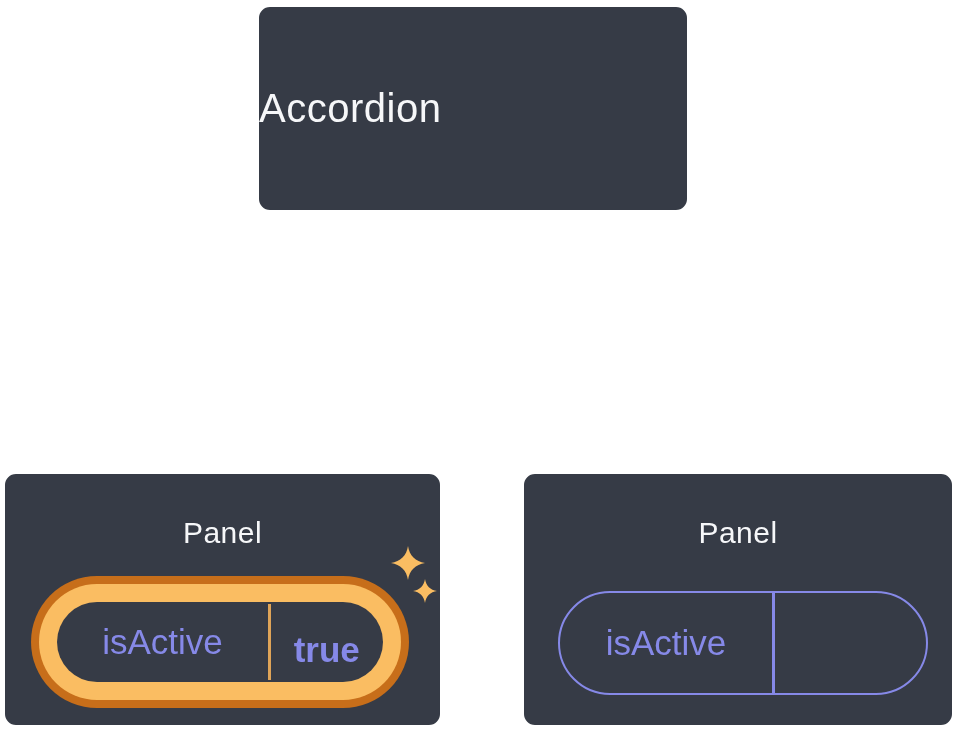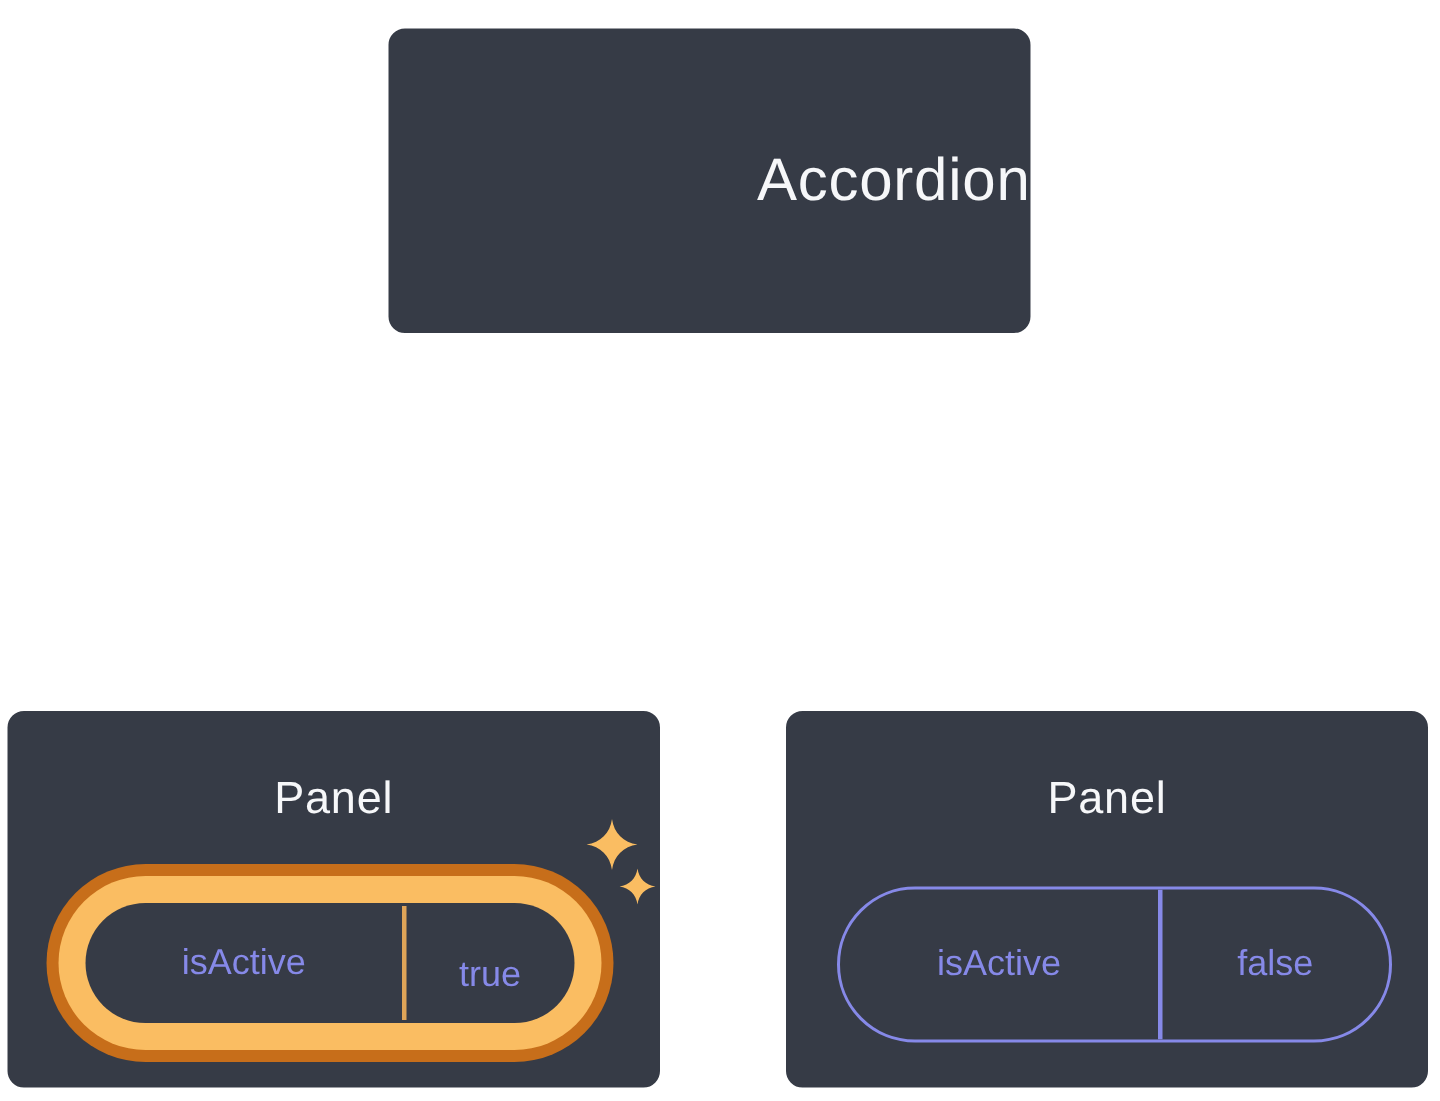--- a/index.html
+++ b/index.html
@@ -44,23 +44,23 @@
   }
 
   
   .node {
     position: absolute;
     background: var(--node-fill);
     border: 3.5px solid var(--node-border);
     border-radius: 14px;
   }
   .accordion-node {
-    left: 256px; top: 16px;
+    left: 256px; top: 4px;
     width: 434px; height: 209px;
-    display: flex; align-items: center; justify-content: flex-end;
+    display: flex; align-items: center; justify-content: flex-start;
   }
   .accordion-label {
     color: var(--title-text);
     font-size: 40px;
     font-weight: 500;
     letter-spacing: 0.5px;
   }
   .panel-node {
     top: 471px;
     height: 257px;
@@ -75,24 +75,24 @@
     text-align: center;
     color: var(--title-text);
     font-size: 30px;
     font-weight: 500;
     letter-spacing: 0.5px;
   }
 
   
   .pill-text {
     color: var(--prop-text);
-    font-size: 24px;
+    font-size: 35px;
     font-weight: 400;
   }
-  .pill-text.bold { font-weight: 400; margin-top: 16px; }
+  .pill-text.bold { font-weight: 700; margin-top: 16px; }
 
   
   .pill-highlight {
     position: absolute;
     left: 26px; top: 102px;
     width: 378px; height: 132px;
     background: var(--highlight-outer);
     border-radius: 66px;
   }
   .pill-gold {
@@ -185,19 +185,16 @@
   </div>
 
   <div class="node panel-node panel-right">
     <div class="panel-title">Panel</div>
 
     <div class="pill-plain">
       <div class="cell left">
         <span class="pill-text">isActive</span>
       </div>
       <div class="divider-purple"></div>
-      <div class="cell right">
-        <span class="pill-text">false</span>
-      </div>
     </div>
   </div>
 
 </div>
 
 </body></html>

